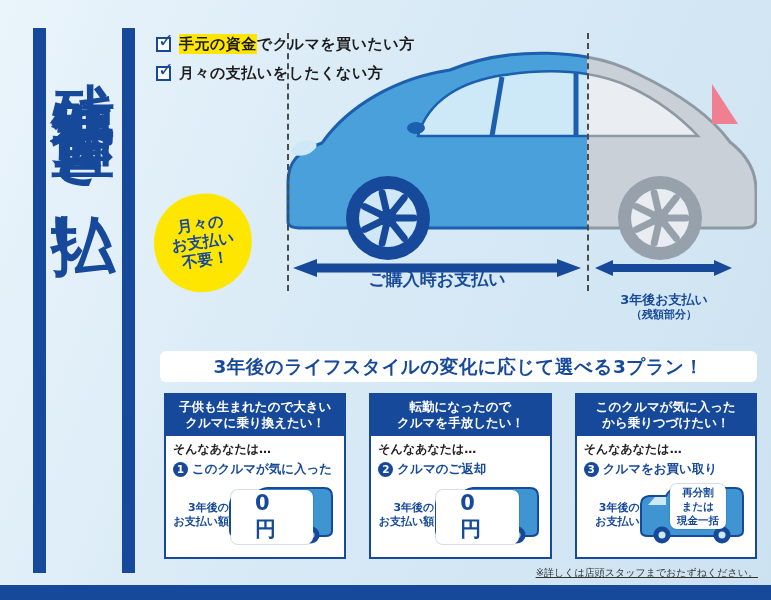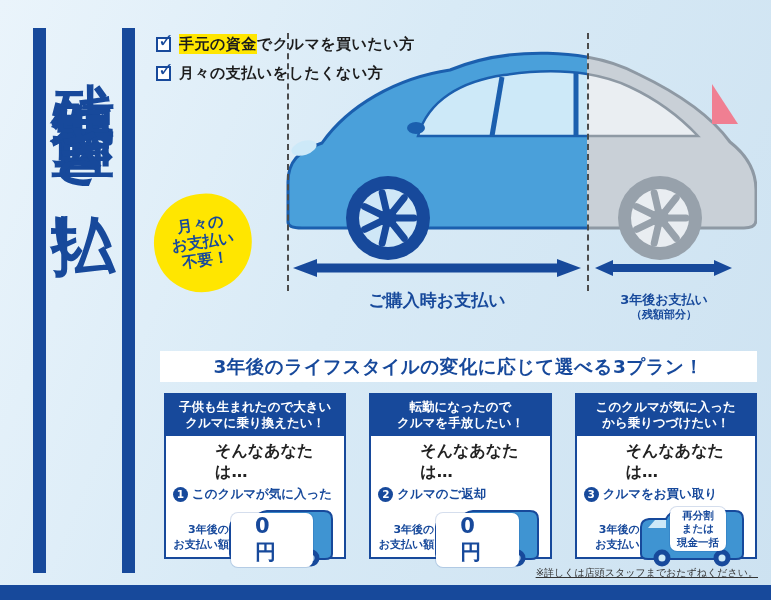--- a/index.html
+++ b/index.html
@@ -46,35 +46,35 @@
     border-radius:50% 47% 52% 49%;display:flex;align-items:center;justify-content:center;
     transform:rotate(-8deg);
   }
   .badge-text{white-space:pre-line;text-align:center;font-size:15.5px;font-weight:bold;color:var(--dark-blue);line-height:1.15;}
   
   .arrow-svg{position:absolute;top:257px;height:22px;}
   .a-left{left:291px;width:292px;}
   .a-right{left:593px;width:141px;}
   .arrow-svg polygon{fill:var(--dark-blue);}
   .arrow-label{position:absolute;color:var(--dark-blue);font-weight:bold;text-align:center;}
-  .al-left{left:291px;top:289px;width:292px;font-size:17px;}
+  .al-left{left:291px;top:268px;width:292px;font-size:17px;}
   .al-right{left:589px;top:292px;width:150px;font-size:13px;line-height:1.25;}
   .al-right .sub{font-size:11px;}
   
   .banner{
     position:absolute;left:160px;top:351px;width:597px;height:31px;background:#fff;
     display:flex;align-items:center;justify-content:center;color:var(--dark-blue);
-    font-size:18.5px;font-weight:bold;letter-spacing:.5px;
+    font-size:18.5px;font-weight:bold;letter-spacing:.5px;border-radius:6px;
   }
   
   .plans{position:absolute;left:164px;top:393px;width:593px;display:flex;gap:23px;}
   .plan{flex:1;background:#fff;border:2px solid var(--dark-blue);height:166px;display:flex;flex-direction:column;}
   .plan-header{background:var(--dark-blue);color:#fff;font-size:12.5px;font-weight:bold;text-align:center;white-space:pre-line;line-height:1.3;padding:4px 2px;}
   .plan-body{padding:5px 7px 0;}
-  .lead{font-size:16px;font-weight:bold;color:#222;margin-left:42px;}
+  .lead{font-size:12px;font-weight:bold;color:#222;}
   .action{display:flex;align-items:center;gap:4px;margin-top:3px;}
   .num{width:15px;height:15px;border-radius:50%;background:var(--dark-blue);color:#fff;font-size:10.5px;font-weight:bold;display:flex;align-items:center;justify-content:center;flex:0 0 auto;}
   .action-text{font-size:12.5px;font-weight:bold;color:var(--dark-blue);}
   .price-area{flex:1;display:flex;align-items:center;padding:2px 5px 6px;gap:2px;}
   .price-label{white-space:pre-line;text-align:right;font-size:11px;font-weight:bold;color:var(--dark-blue);line-height:1.3;width:58px;flex:0 0 auto;}
   .van-wrap{position:relative;flex:1;height:66px;}
   .van-svg{position:absolute;right:2px;bottom:2px;width:112px;height:62px;}
   .price-box{
     position:absolute;right:26px;top:8px;background:#fff;border-radius:7px;padding:1px 24px;
     font-size:21px;font-weight:bold;color:var(--dark-blue);

